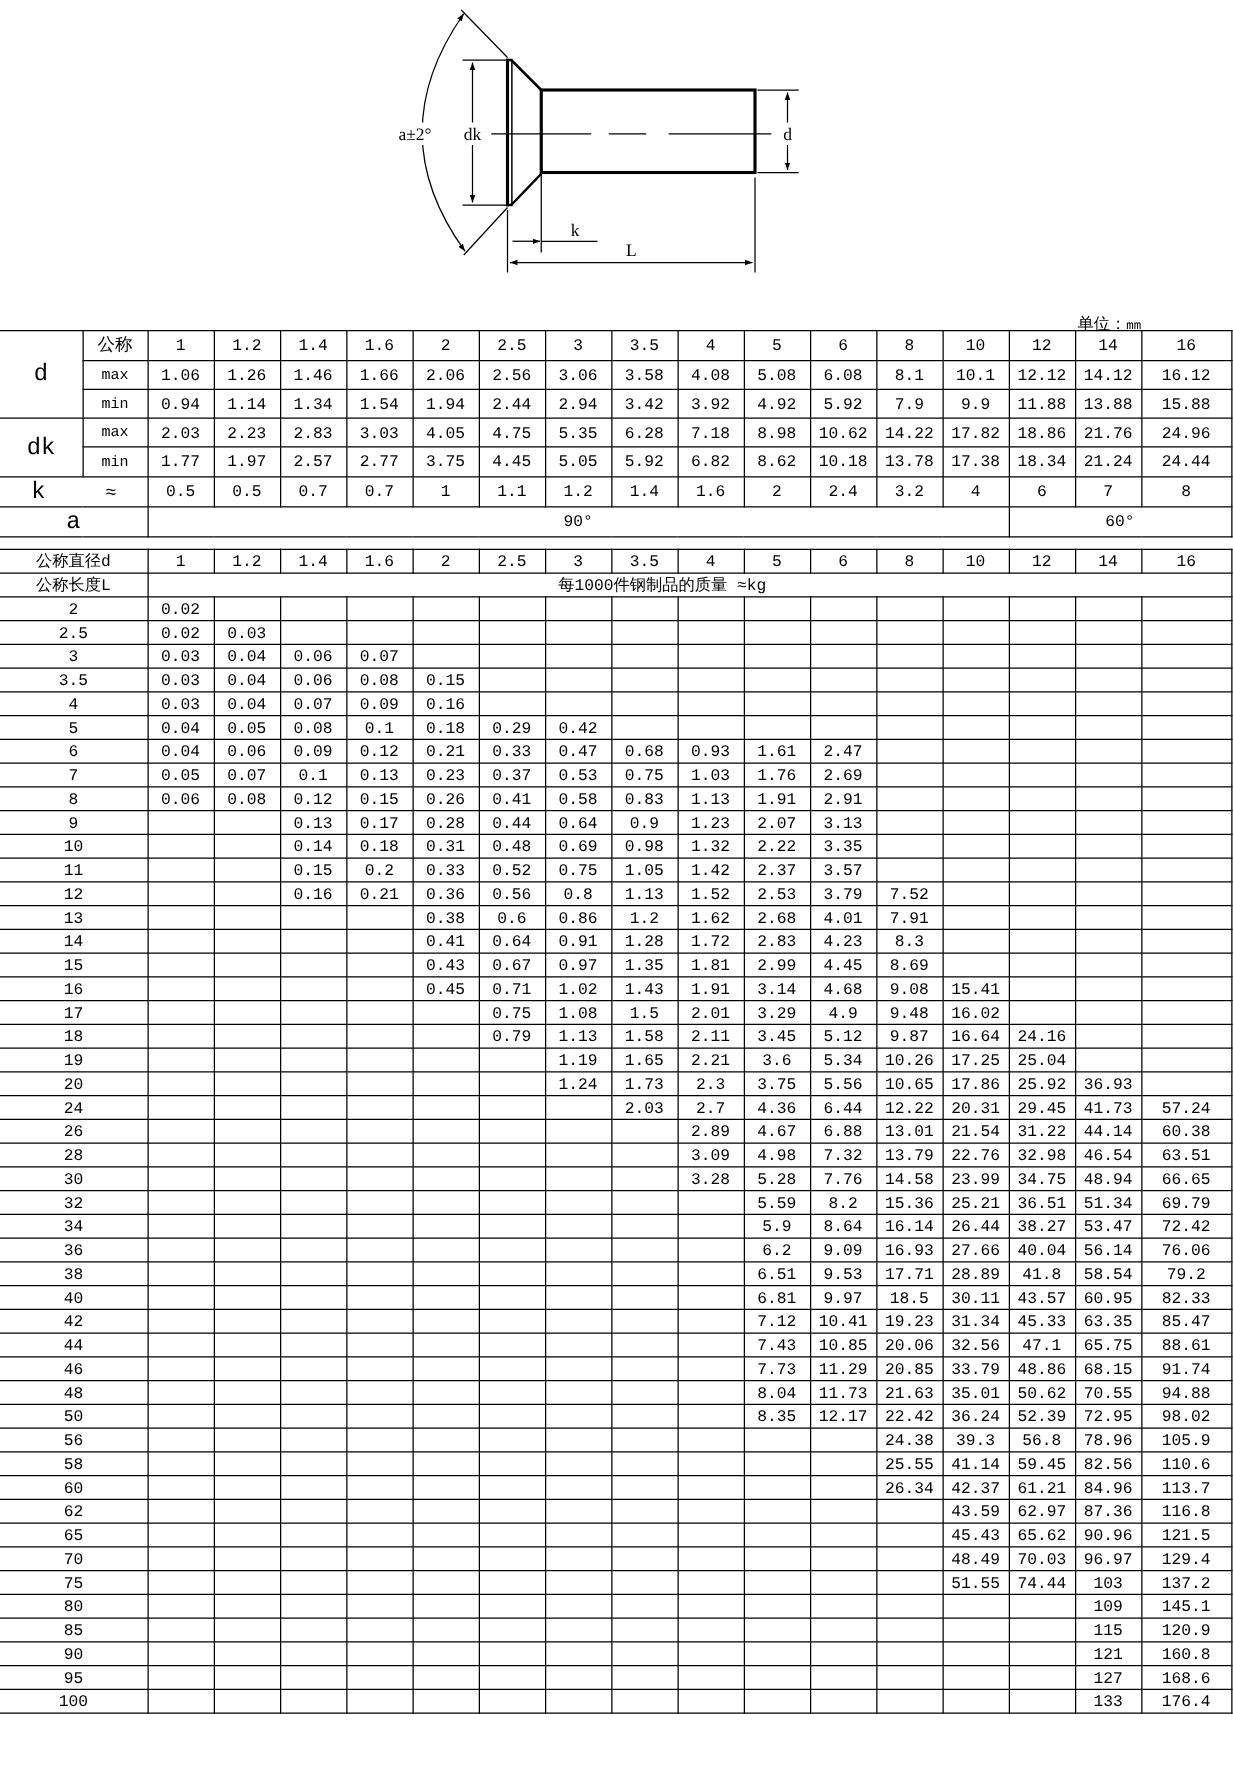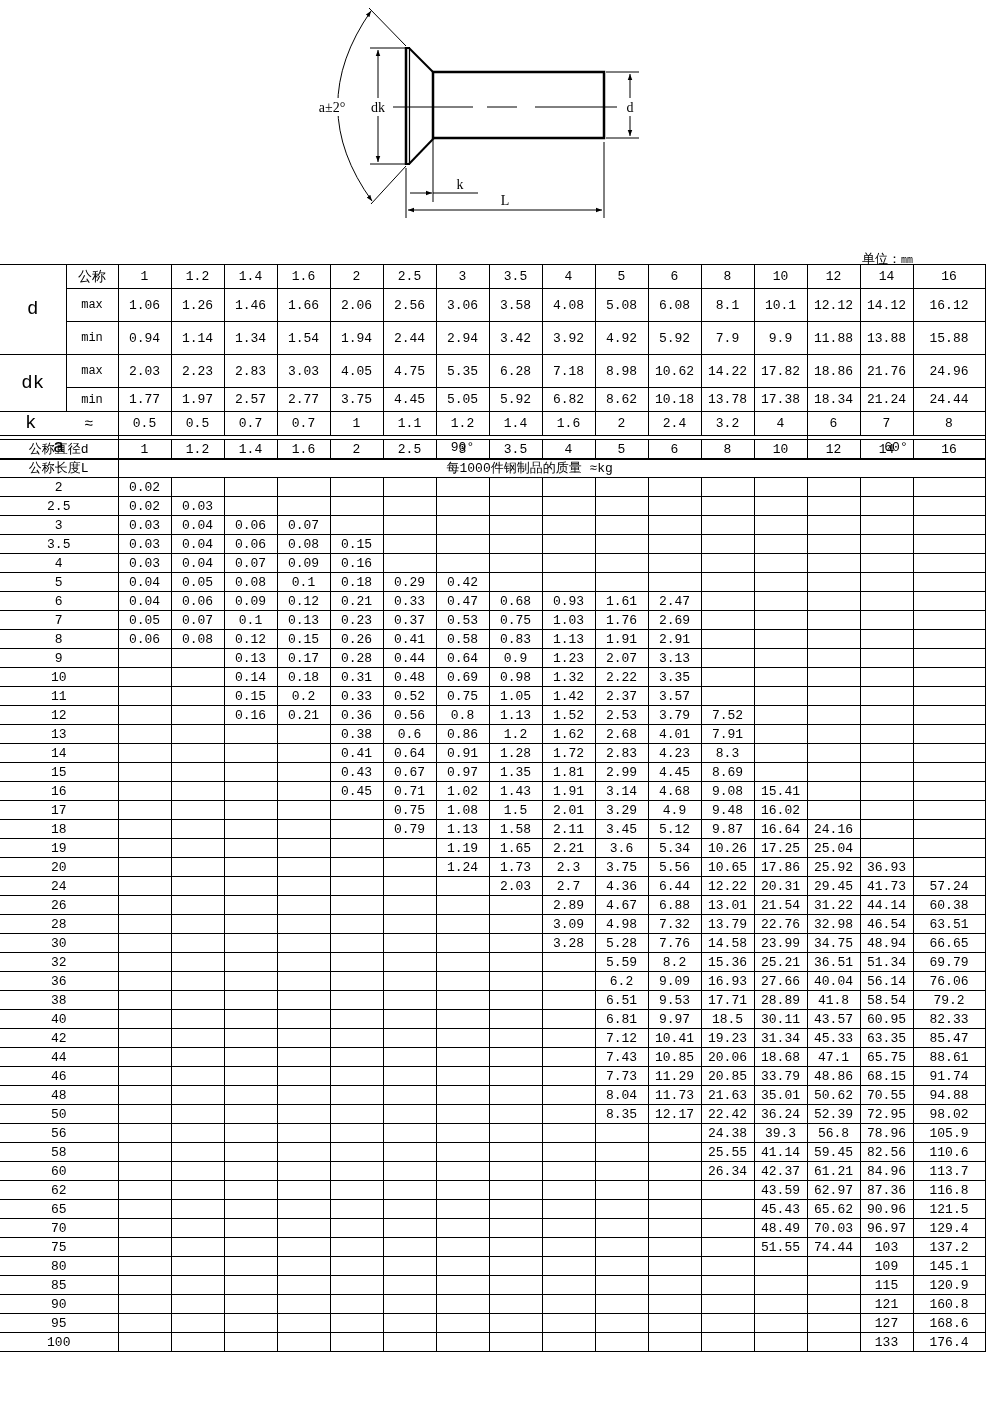--- a/index.html
+++ b/index.html
@@ -40,21 +40,21 @@
     padding: 0;
     text-align: center;
     vertical-align: middle;
     font-size: 13px;
     line-height: 1;
     white-space: nowrap;
     overflow: hidden;
   }
   td.first { border-left: none; }
   #dim-table { top: 264px; }
-  #dim-table tr { height: 33px; }
+  #dim-table tr { height: 23px; }
   #dim-table tr.tall { height: 24px; }
   .big { font-size: 19px; }
   .sub { font-size: 12px; }
   .cjk { font-size: 14px; }
   .pair span { display: inline-block; text-align: center; }
   .pair .p1 { width: 60px; font-size: 19px; }
   .pair .p2 { width: 56px; font-size: 15px; }
   #mass-table { top: 439px; }
   #mass-table tr { height: 19px; }
   #mass-table td.caption { text-align: left; padding-left: 328px; font-size: 13px; }
@@ -807,20 +807,39 @@
         <td></td>
         <td>5.59</td>
         <td>8.2</td>
         <td>15.36</td>
         <td>25.21</td>
         <td>36.51</td>
         <td>51.34</td>
         <td>69.79</td>
       </tr>
       <tr>
+        <td class="first">34</td>
+        <td></td>
+        <td></td>
+        <td></td>
+        <td></td>
+        <td></td>
+        <td></td>
+        <td></td>
+        <td></td>
+        <td></td>
+        <td>5.9</td>
+        <td>8.64</td>
+        <td>16.14</td>
+        <td>26.44</td>
+        <td>38.27</td>
+        <td>53.47</td>
+        <td>72.42</td>
+      </tr>
+      <tr>
         <td class="first">36</td>
         <td></td>
         <td></td>
         <td></td>
         <td></td>
         <td></td>
         <td></td>
         <td></td>
         <td></td>
         <td></td>
@@ -896,21 +915,21 @@
         <td></td>
         <td></td>
         <td></td>
         <td></td>
         <td></td>
         <td></td>
         <td></td>
         <td>7.43</td>
         <td>10.85</td>
         <td>20.06</td>
-        <td>18.68</td>
+        <td>32.56</td>
         <td>47.1</td>
         <td>65.75</td>
         <td>88.61</td>
       </tr>
       <tr>
         <td class="first">46</td>
         <td></td>
         <td></td>
         <td></td>
         <td></td>

